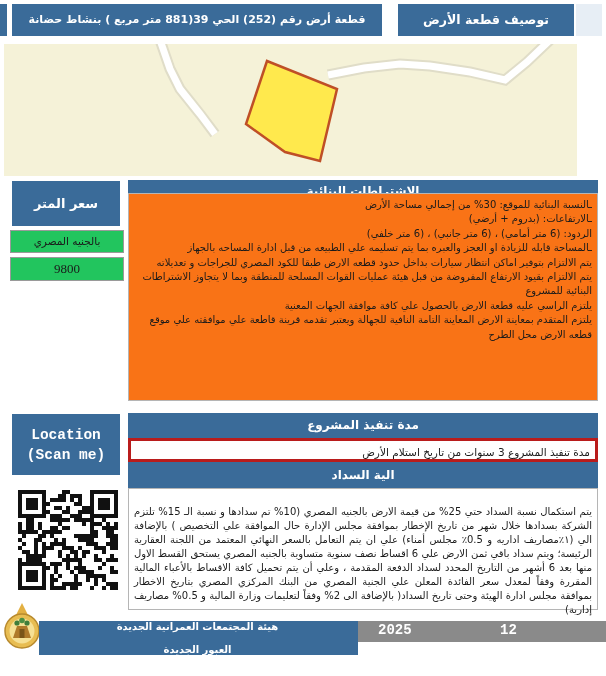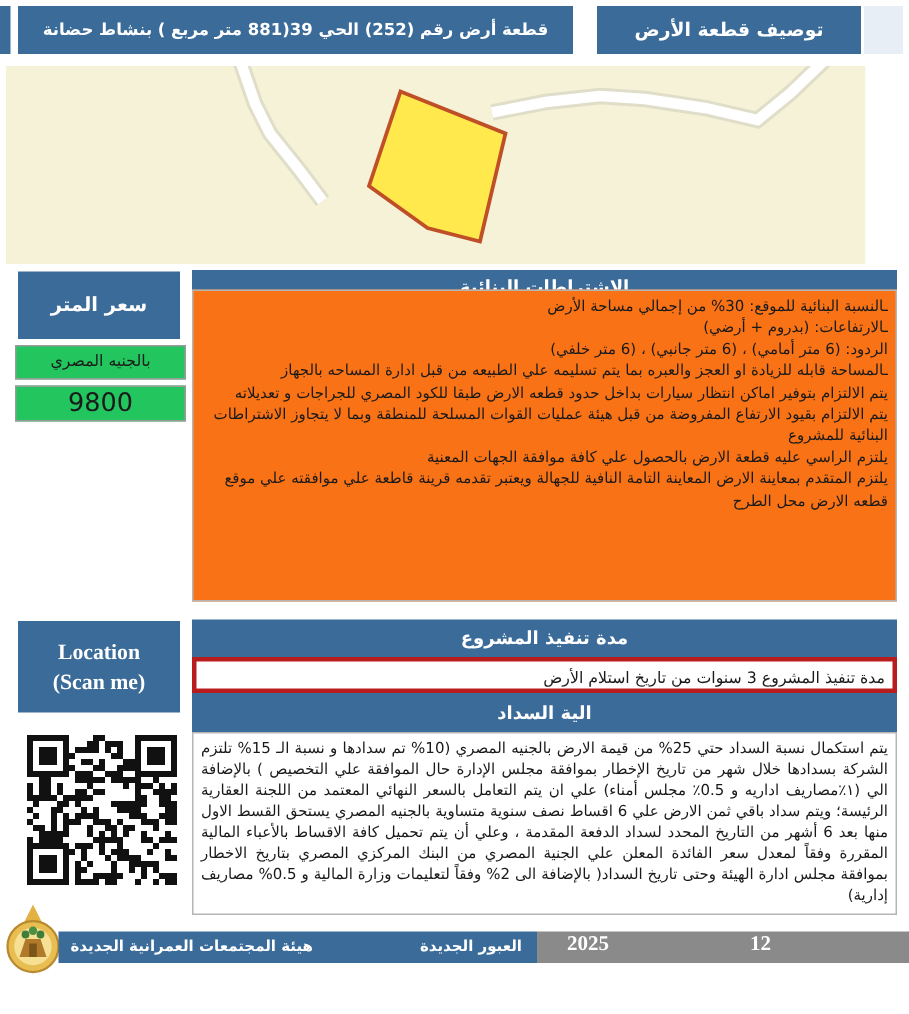--- a/index.html
+++ b/index.html
@@ -14,48 +14,48 @@
              font-size:12.5px;direction:rtl;}
   .hdr-pale{position:absolute;left:576px;top:4px;width:26px;height:32px;background:#e7eef5;}
   
   .map{position:absolute;left:4px;top:44px;width:573px;height:132px;}
   
   .price-hdr{position:absolute;left:12px;top:181px;width:108px;height:45px;line-height:45px;
              font-size:13px;direction:rtl;}
   .small-box{position:absolute;left:10px;width:112px;background:#22c55e;border:1px solid #9a9a9a;
              text-align:center;direction:rtl;}
   .price-cur{top:230px;height:21px;line-height:21px;font-size:10.5px;}
-  .price-val{top:257px;height:22px;line-height:22px;font-size:17px;}
+  .price-val{top:257px;height:22px;line-height:22px;font-size:13px;font-family:Liberation Serif, serif;}
   
   .sec-hdr{position:absolute;left:128px;width:470px;font-size:12px;direction:rtl;}
   .bld-hdr{top:180px;height:23px;line-height:23px;}
   .bld-box{position:absolute;left:128px;top:193px;width:470px;height:208px;background:#f97316;
            border:1px solid #b5b5b5;box-sizing:border-box;padding:4px 5px 0 5px;
            direction:rtl;text-align:right;font-size:10px;line-height:14.4px;}
   .dur-hdr{top:413px;height:43px;line-height:25px;}
   .dur-box{position:absolute;left:128px;top:438px;width:470px;height:24px;background:#ffffff;
            border:3px solid #b91c1c;box-sizing:border-box;line-height:22px;direction:rtl;
            text-align:right;padding:0 5px;font-size:10.5px;}
   .pay-hdr{top:462px;height:26px;line-height:26px;}
   .pay-box{position:absolute;left:128px;top:488px;width:470px;height:122px;background:#ffffff;
-           border:1px solid #b5b5b5;box-sizing:border-box;padding:4px 5px;direction:rtl;
+           border:1px solid #b5b5b5;box-sizing:border-box;padding:16px 5px;direction:rtl;
            text-align:justify;font-size:10px;line-height:14px;}
   
   .loc-hdr{position:absolute;left:12px;top:414px;width:108px;height:61px;
-           font-family:Liberation Serif, serif;font-size:14.5px;line-height:20px;
+           font-family:Liberation Mono, monospace;font-size:14.5px;line-height:20px;
            display:flex;flex-direction:column;justify-content:center;}
   .qr-wrap{position:absolute;left:18px;top:490px;width:100px;height:100px;background:#ffffff;}
   
-  .foot-blue{position:absolute;left:39px;top:621px;width:319px;height:21px;background:#3a6b99;
+  .foot-blue{position:absolute;left:39px;top:621px;width:319px;height:34px;background:#3a6b99;
              display:flex;align-items:center;justify-content:space-between;
-             padding:0 10px 0 8px;box-sizing:border-box;}
+             padding:0 10px 0 8px;box-sizing:border-box;flex-direction:column;}
   .foot-blue span{color:#ffffff;font-weight:bold;font-size:10px;direction:rtl;}
   .foot-gray{position:absolute;left:358px;top:621px;width:248px;height:21px;background:#8a8a8a;}
   .foot-gray span{position:absolute;color:#ffffff;font-weight:bold;font-size:14px;
-                  font-family:Liberation Serif, serif;top:1px;}
+                  font-family:Liberation Mono, monospace;top:1px;}
   .foot-year{left:20px;}
   .foot-month{left:142px;}
   .logo{position:absolute;left:3px;top:602px;width:38px;height:48px;}
 </style>
 </head>
 <body>
 
 <div id="page">
 
   <div class="hdr-sliver"></div>

